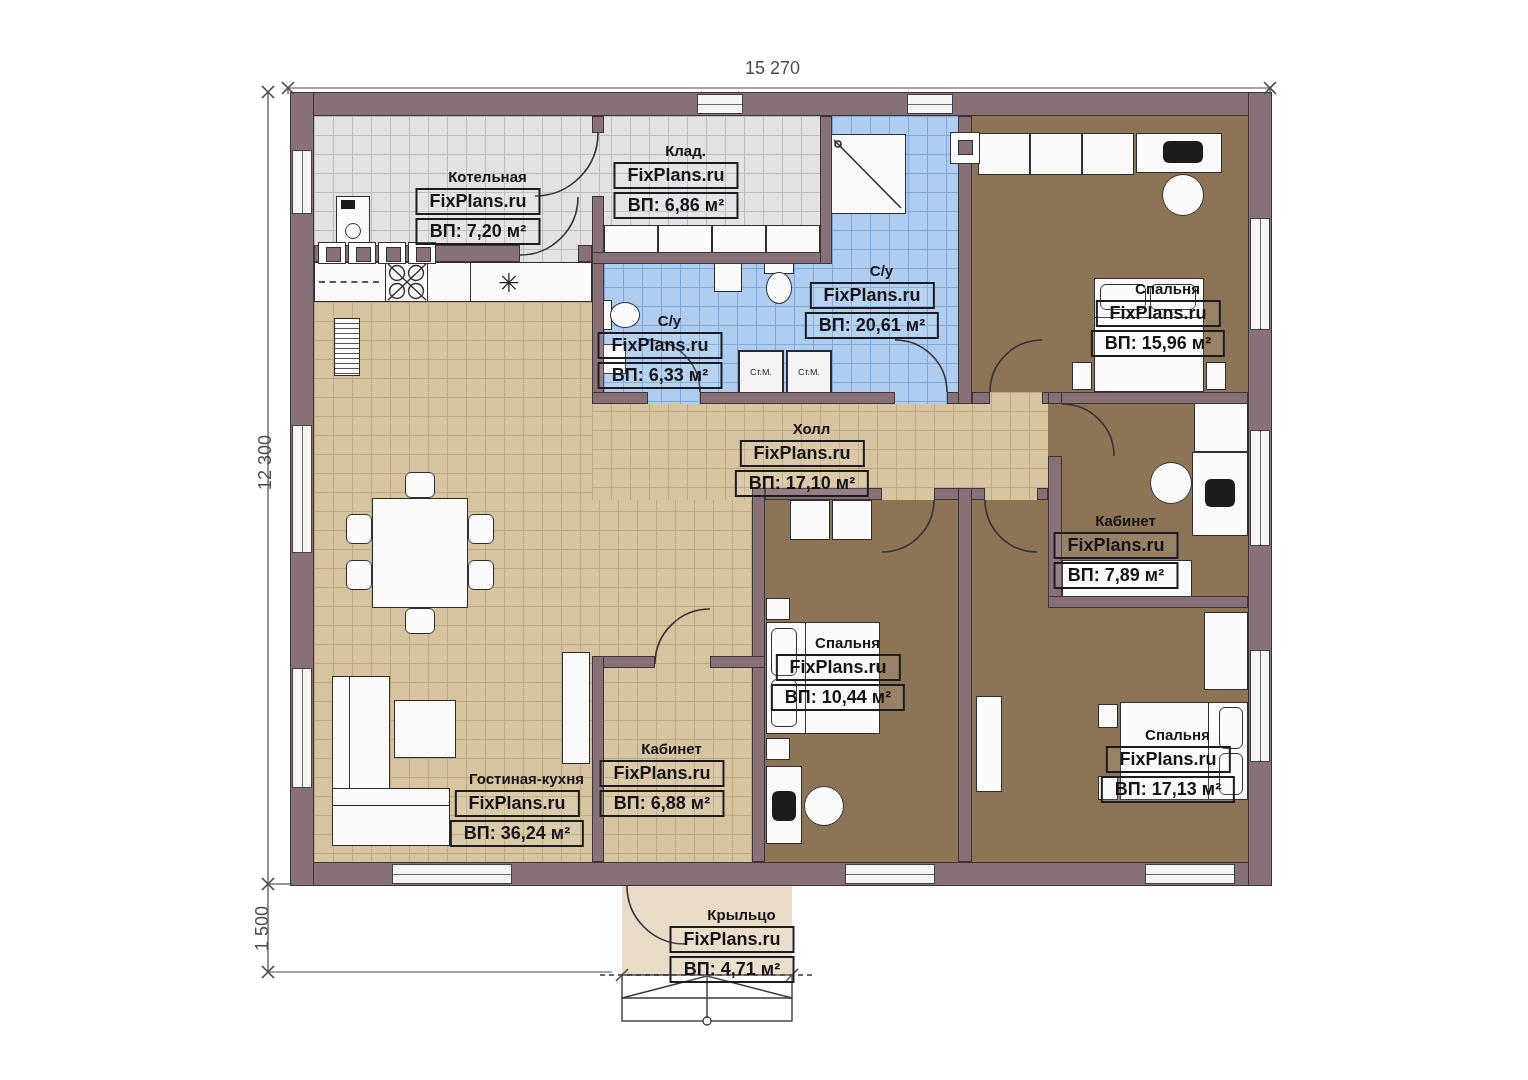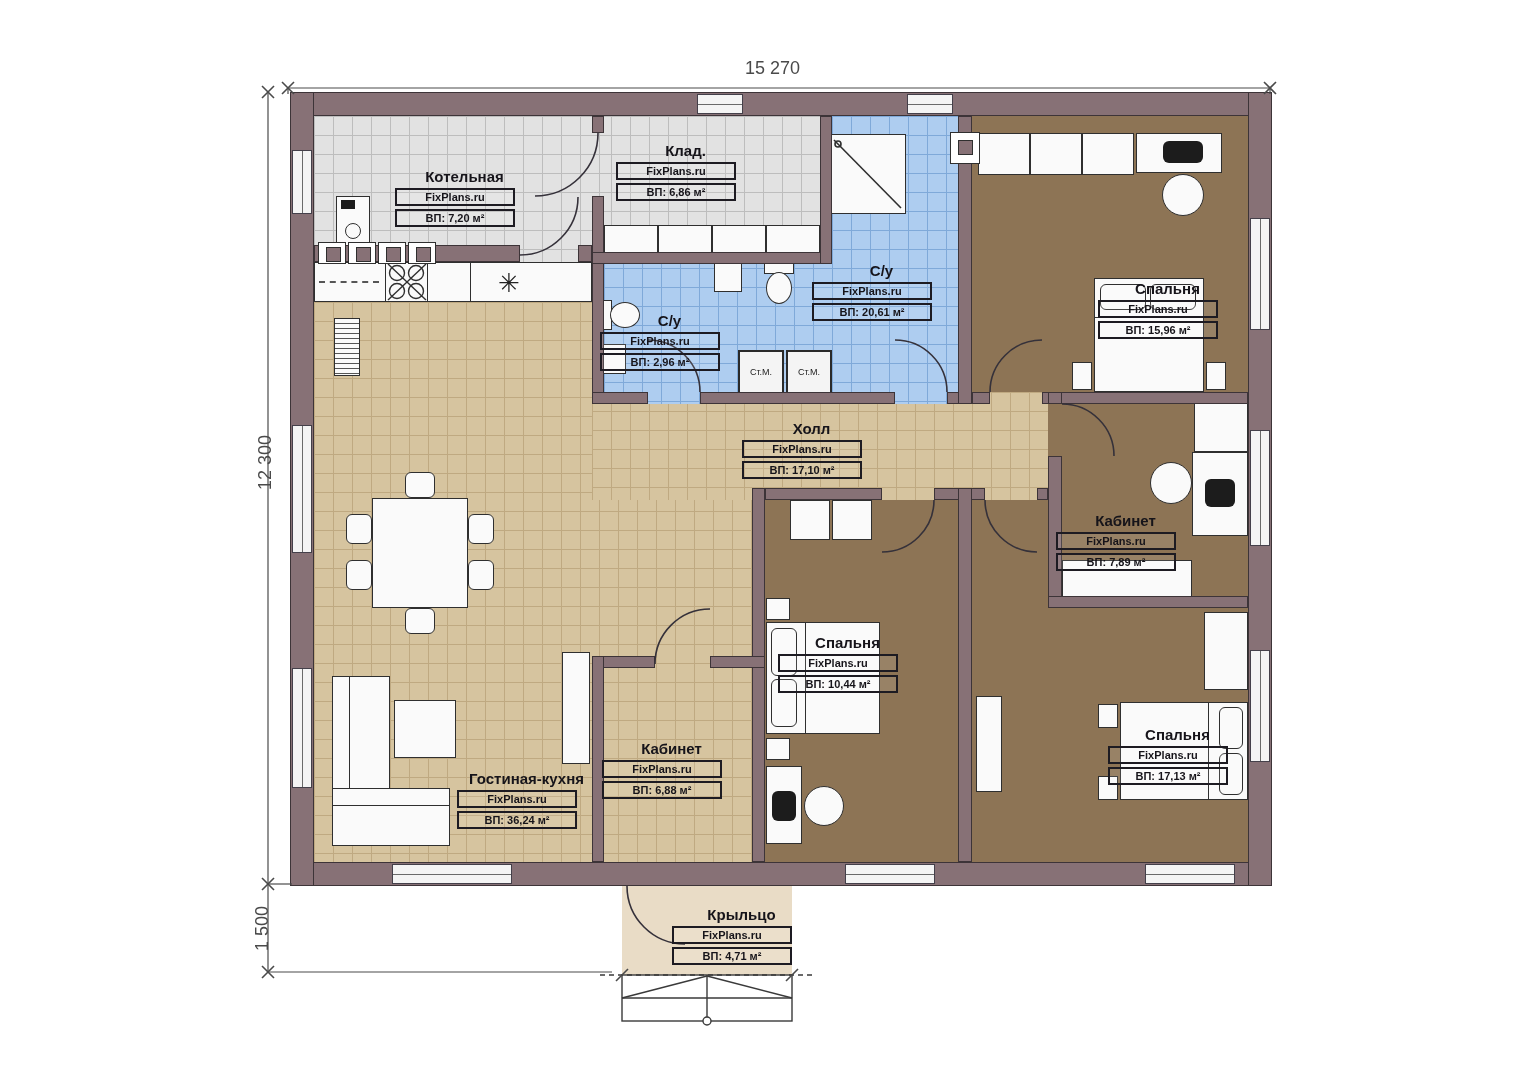--- a/index.html
+++ b/index.html
@@ -27,21 +27,21 @@
   .dark{position:absolute;background:#1c1c1c;border:none;z-index:6;}
   .vent{position:absolute;background:#fff;border:1.5px solid #2f2f2f;box-sizing:border-box;z-index:13;}
   .vent-in{position:absolute;left:7px;top:7px;width:13px;height:13px;background:#877176;border:1px solid #2f2f2f;}
   .stripes{background:repeating-linear-gradient(180deg,#fafafa 0 4px,#555 4px 5px);}
   .washer{position:absolute;background:#f4f4f4;border:2px solid #2a2a2a;box-sizing:border-box;
     display:flex;align-items:center;justify-content:center;font-size:9px;color:#222;z-index:7;}
   svg.overlay{position:absolute;left:0;top:0;z-index:20;pointer-events:none;}
   .room-label{position:absolute;transform:translateX(-50%);display:flex;flex-direction:column;
     align-items:center;gap:3px;z-index:30;color:#16141a;}
   .rl-name{font-weight:bold;font-size:15px;white-space:nowrap;padding-left:19px;}
-  .rl-box{border:2px solid #1d1b22;padding:1px 12px;font-size:11px;font-weight:600;min-width:92px;
+  .rl-box{border:2px solid #1d1b22;padding:1px 12px;font-size:18px;font-weight:600;min-width:92px;
     text-align:center;white-space:nowrap;background:rgba(255,255,255,0.10);}
   .dim{position:absolute;font-size:18px;color:#4a4a4a;z-index:30;white-space:nowrap;}
   .dim-v{transform:rotate(-90deg);transform-origin:center;}
   .glyph{position:absolute;z-index:8;color:#222;}
 </style>
 </head>
 <body>
 
 <div id="plan">
 
@@ -264,39 +264,39 @@
         <line x1="616" y1="981" x2="628" y2="969"></line>
           <line x1="786" y1="981" x2="798" y2="969"></line>
       </g>
     </g>
   </svg>
 
   <div class="dim" style="left:745px;top:58px;">15 270</div>
   <div class="dim dim-v" style="left:215px;top:452px;width:100px;text-align:center;">12 300</div>
   <div class="dim dim-v" style="left:212px;top:918px;width:100px;text-align:center;">1 500</div>
 
-  <div class="room-label" style="left:455px;top:168px;">
+  <div class="room-label" style="left:478px;top:168px;">
     <div class="rl-name">Котельная</div>
     <div class="rl-box">FixPlans.ru</div>
     <div class="rl-box">ВП: 7,20 м²</div>
   </div>
   <div class="room-label" style="left:676px;top:142px;">
     <div class="rl-name">Клад.</div>
     <div class="rl-box">FixPlans.ru</div>
     <div class="rl-box">ВП: 6,86 м²</div>
   </div>
   <div class="room-label" style="left:872px;top:262px;">
     <div class="rl-name">С/у</div>
     <div class="rl-box">FixPlans.ru</div>
     <div class="rl-box">ВП: 20,61 м²</div>
   </div>
   <div class="room-label" style="left:660px;top:312px;">
     <div class="rl-name">С/у</div>
     <div class="rl-box">FixPlans.ru</div>
-    <div class="rl-box">ВП: 2,96 м²</div>
+    <div class="rl-box">ВП: 6,33 м²</div>
   </div>
   <div class="room-label" style="left:1158px;top:280px;">
     <div class="rl-name">Спальня</div>
     <div class="rl-box">FixPlans.ru</div>
     <div class="rl-box">ВП: 15,96 м²</div>
   </div>
   <div class="room-label" style="left:802px;top:420px;">
     <div class="rl-name">Холл</div>
     <div class="rl-box">FixPlans.ru</div>
     <div class="rl-box">ВП: 17,10 м²</div>

